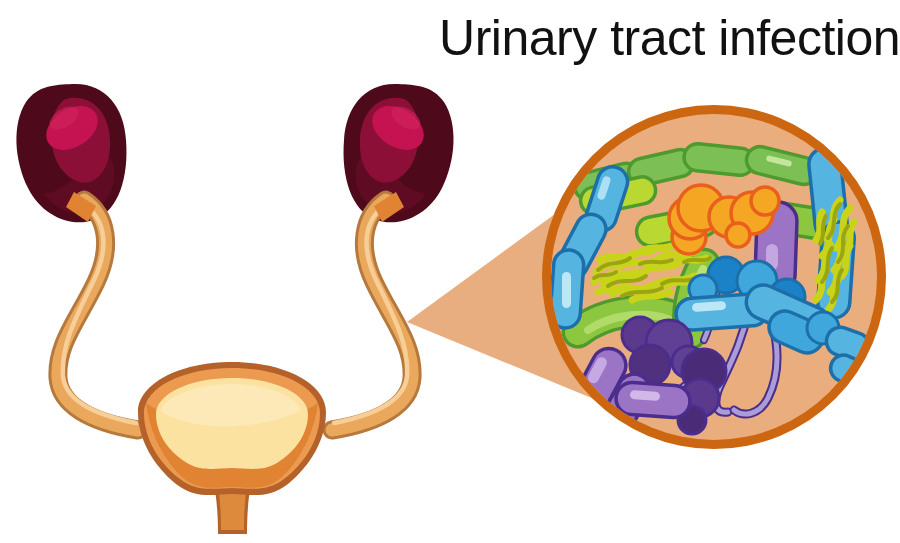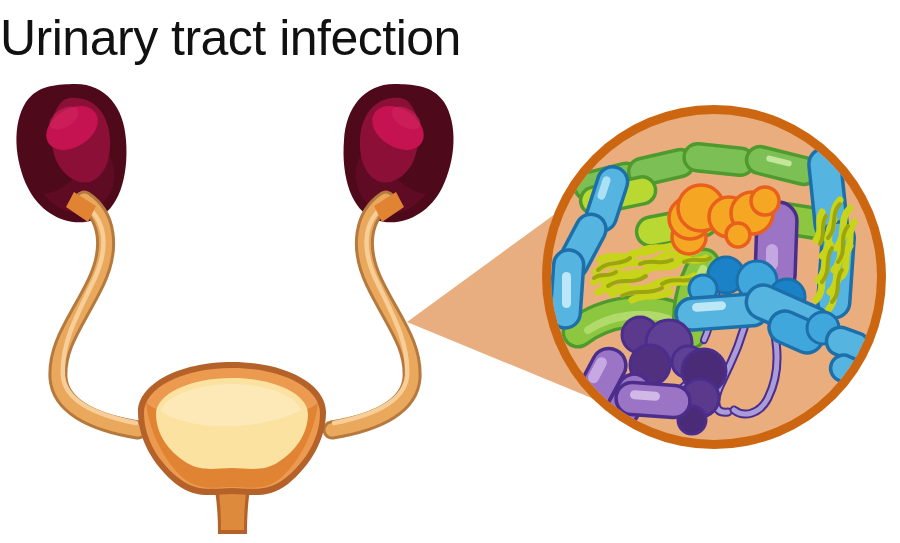--- a/index.html
+++ b/index.html
@@ -16,21 +16,21 @@
     width: 900px;
     height: 543px;
     background: #ffffff;
     overflow: hidden;
   }
   #title {
     position: absolute;
     left: 0;
     top: 8px;
     width: 900px;
-    text-align: left;
+    text-align: right;
     font-family: "Liberation Sans", "DejaVu Sans", sans-serif;
     font-size: 50px;
     font-weight: 400;
     letter-spacing: -0.5px;
     color: #111111;
     line-height: 60px;
     white-space: nowrap;
   }
   #art {
     position: absolute;

